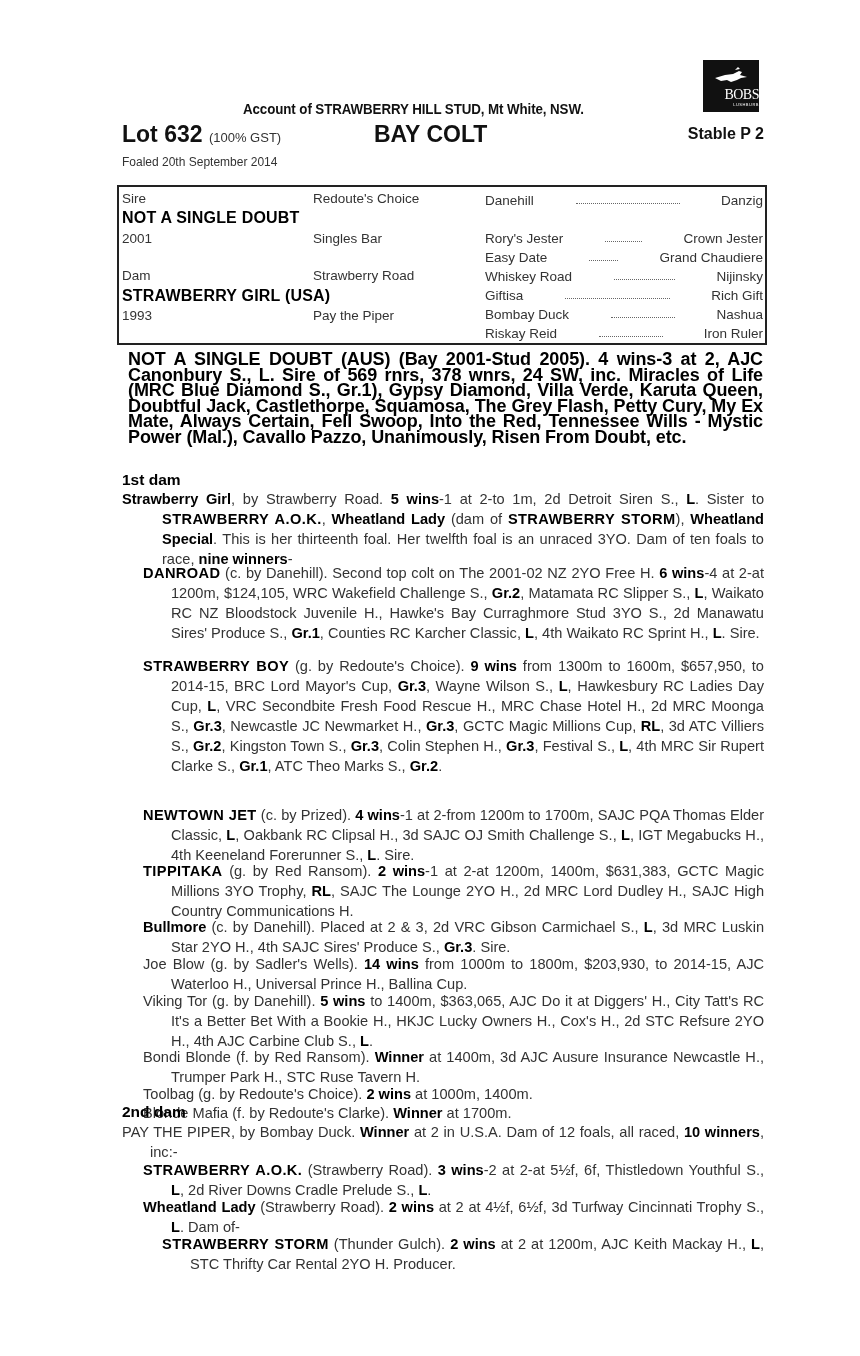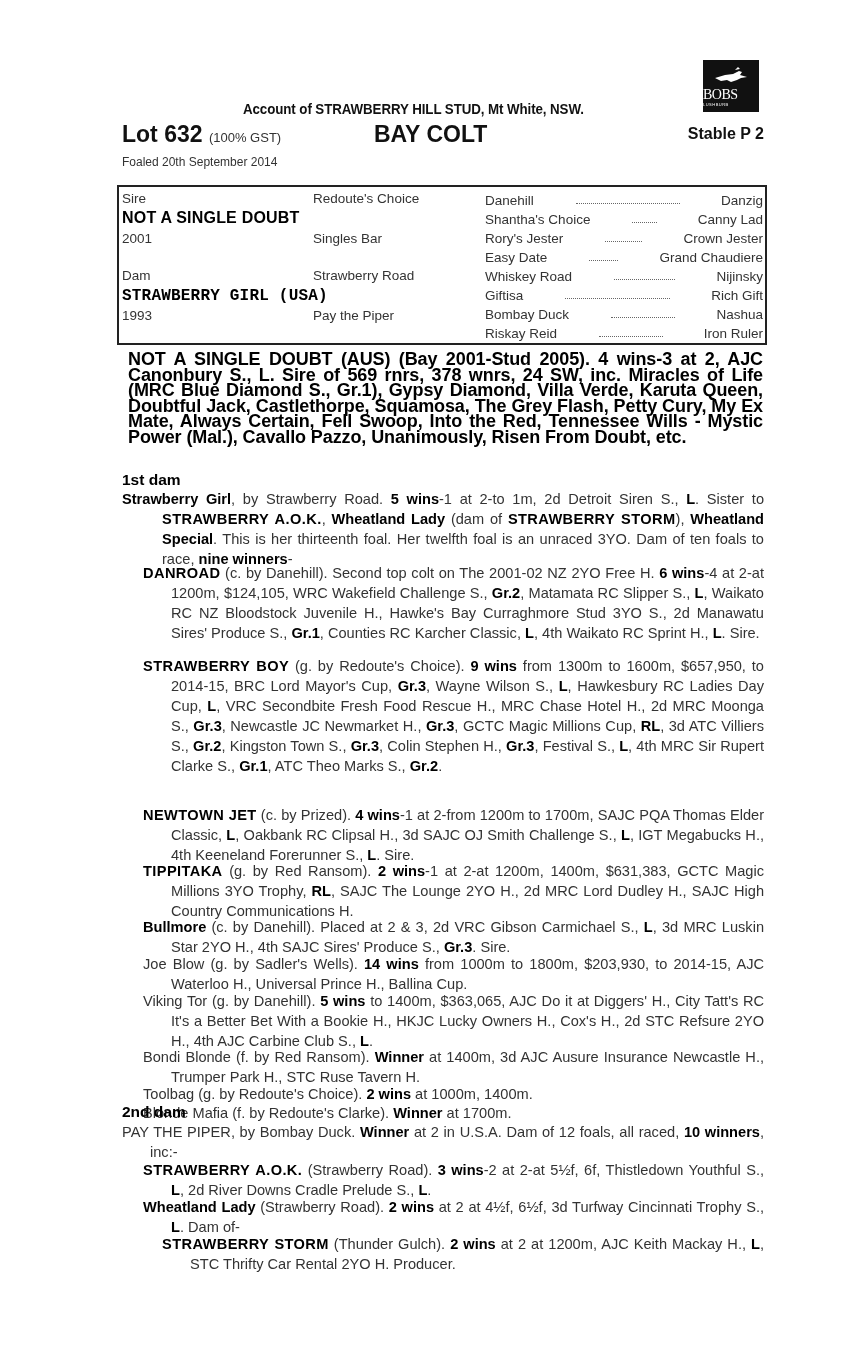--- a/index.html
+++ b/index.html
@@ -2,21 +2,21 @@
 <html><head>
   <meta charset="utf-8">
   <style>
     html, body { margin: 0; padding: 0; background: #ffffff; }
     body {
       width: 860px; height: 1356px; position: relative; overflow: hidden;
       font-family: "Liberation Sans", sans-serif; color: #111;
     }
     .logo {
       position: absolute; left: 703px; top: 60px; width: 56px; height: 52px;
-      background: #111; color: #fff; text-align: left;
+      background: #111; color: #fff; text-align: right;
     }
     .logo svg { display: block; margin: 6px auto 0; }
     .logo .logo-text { font-family: "Liberation Serif", serif; font-size: 14px; line-height: 14px; letter-spacing: -0.5px; margin-top: 2px; }
     .logo .logo-sub { font-size: 4px; letter-spacing: 0.5px; line-height: 6px; }
 
     .account {
       position: absolute; left: 243px; top: 100px;
       font-family: "Liberation Sans", sans-serif; font-weight: bold; font-size: 15.5px;
       transform: scaleX(0.86); transform-origin: left top; letter-spacing: -0.1px;
     }
@@ -87,33 +87,28 @@
 
 <div class="pedigree">
   <div class="ped-cell" style="left:3px;top:4px;">Sire</div>
   <div class="ped-cell" style="left:194px;top:4px;">Redoute's Choice</div>
   <div class="ped-cell ped-bold" style="left:3px;top:22px;">NOT A SINGLE DOUBT</div>
   <div class="ped-cell" style="left:3px;top:44px;">2001</div>
   <div class="ped-cell" style="left:194px;top:44px;">Singles Bar</div>
 
   <div class="ped-cell" style="left:3px;top:81px;">Dam</div>
   <div class="ped-cell" style="left:194px;top:81px;">Strawberry Road</div>
-  <div class="ped-cell ped-bold" style="left:3px;top:100px;font-family:Liberation Mono, monospace;">STRAWBERRY GIRL (USA)</div>
+  <div class="ped-cell ped-bold" style="left:3px;top:100px;">STRAWBERRY GIRL (USA)</div>
   <div class="ped-cell" style="left:3px;top:121px;">1993</div>
   <div class="ped-cell" style="left:194px;top:121px;">Pay the Piper</div>
 
   <div class="gg" style="top:3px;">
       <span>Danehill</span>
       <span class="dots"></span>
       <span>Danzig</span>
-    </div>
-  <div class="gg" style="top:22px;">
-      <span>Shantha's Choice</span>
-      <span class="dots"></span>
-      <span>Canny Lad</span>
     </div>
   <div class="gg" style="top:41px;">
       <span>Rory's Jester</span>
       <span class="dots"></span>
       <span>Crown Jester</span>
     </div>
   <div class="gg" style="top:60px;">
       <span>Easy Date</span>
       <span class="dots"></span>
       <span>Grand Chaudiere</span>

